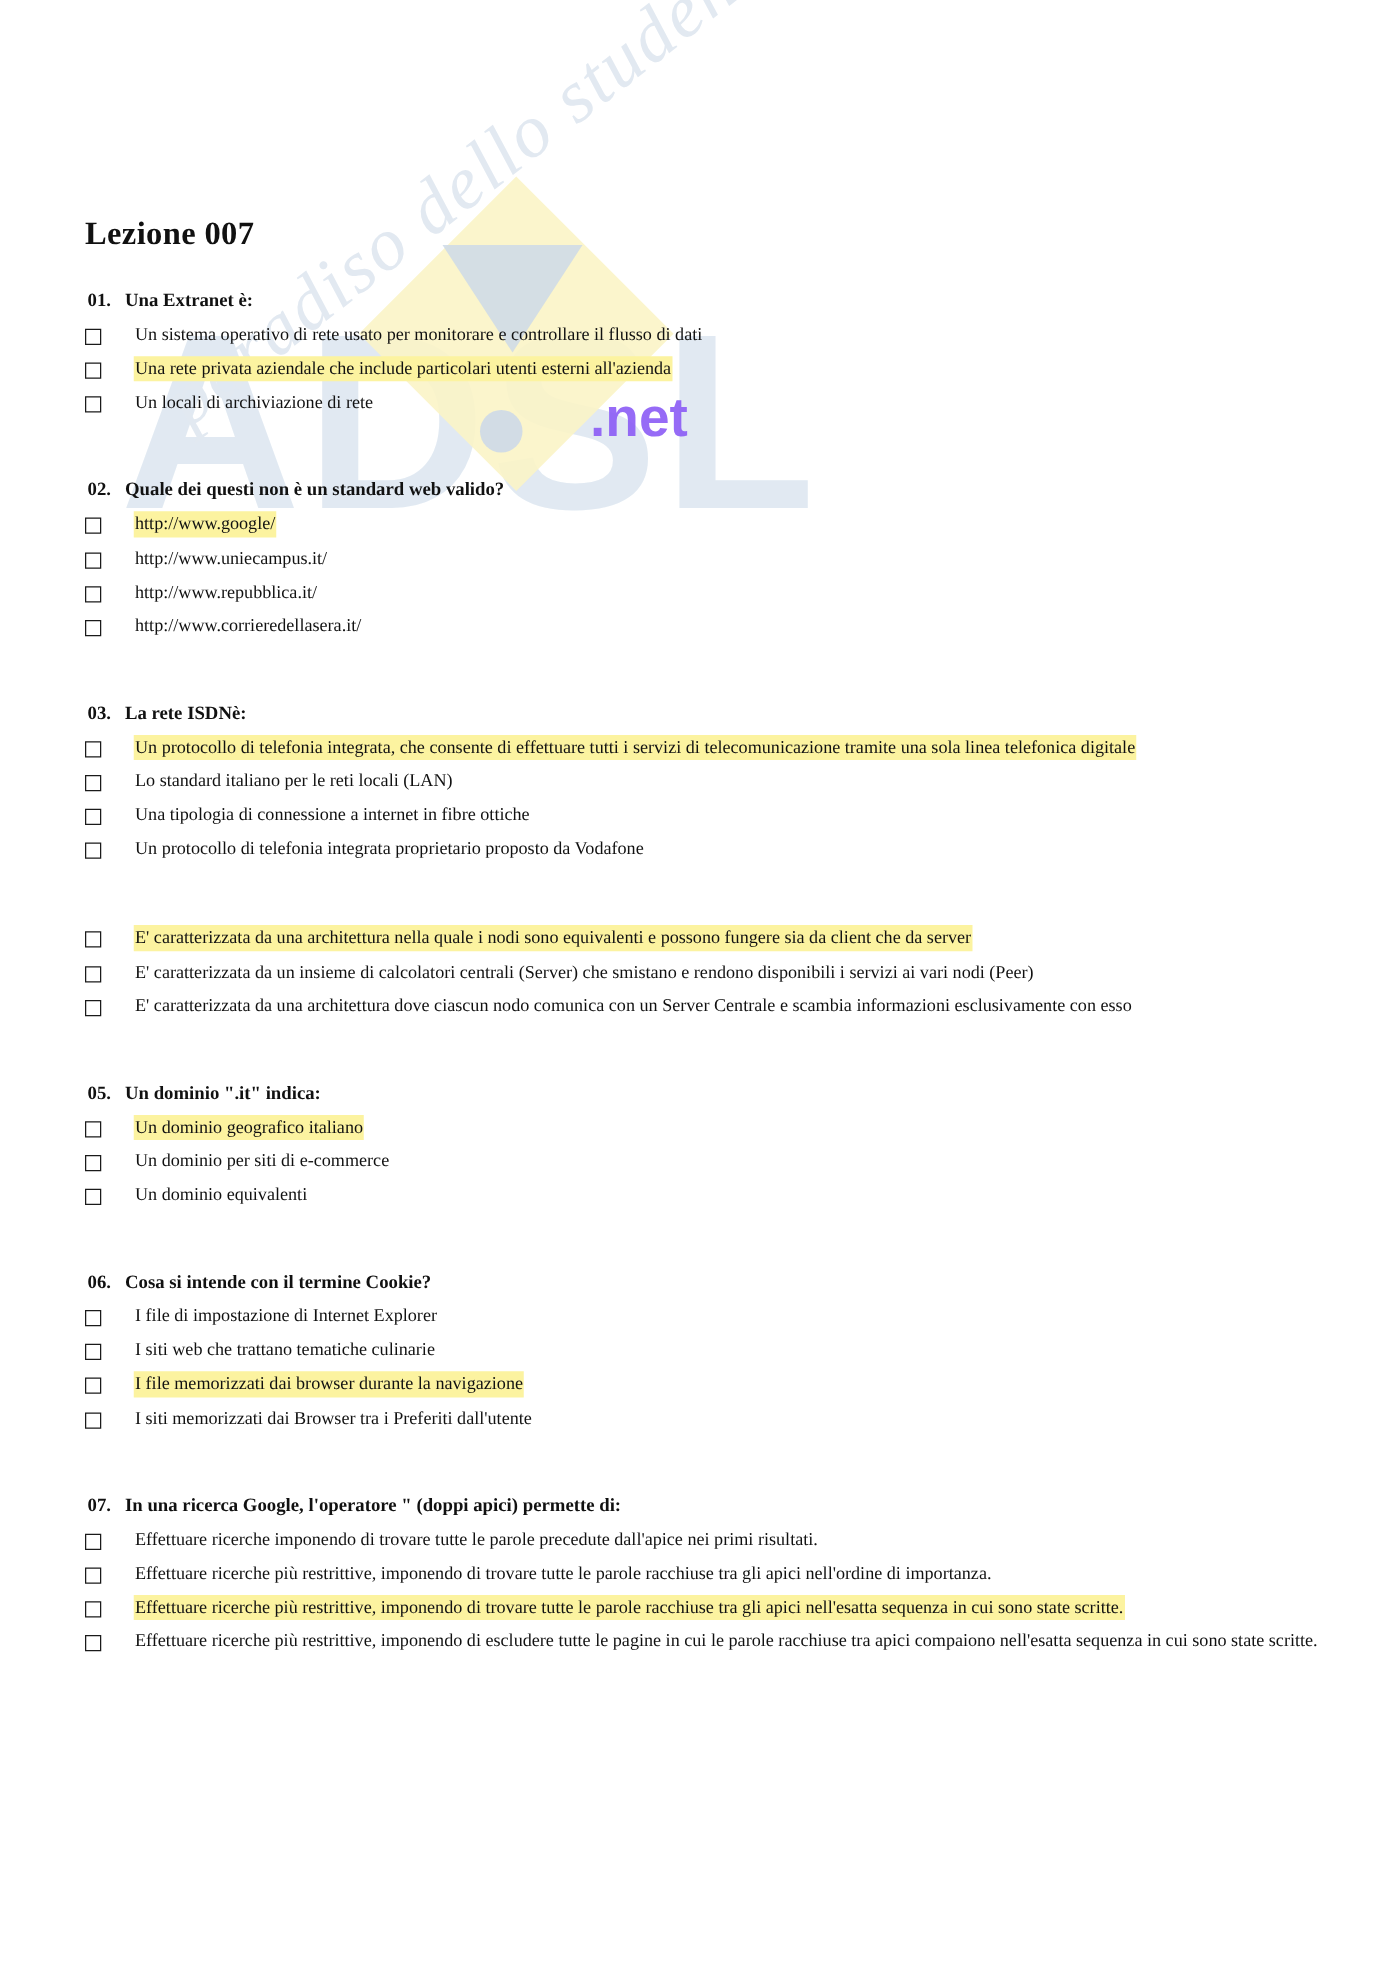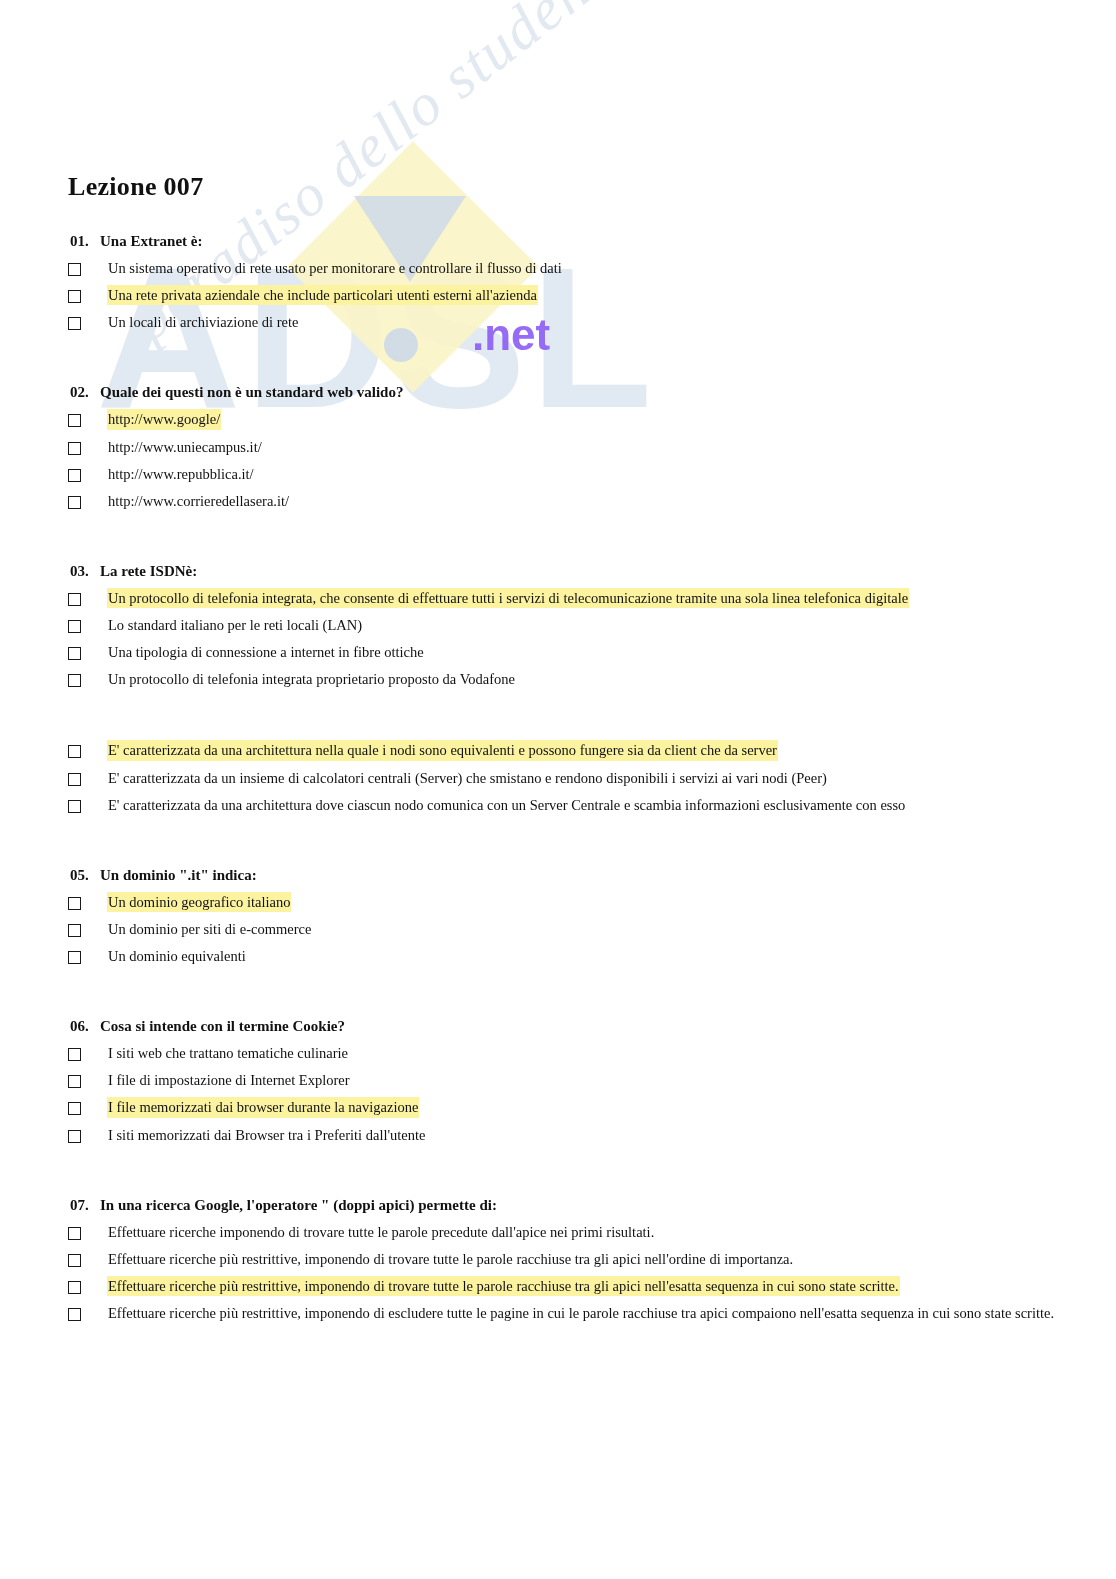--- a/index.html
+++ b/index.html
@@ -278,25 +278,25 @@
               <span class="option-text">Un dominio equivalenti</span>
             </li>
           </ul>
         </div>
         <div class="spacer-q"></div>
         <div class="question-block">
           <div class="q-prompt"><span class="q-num">06. </span><span>Cosa si intende con il termine Cookie?</span></div>
           <ul class="options">
             <li class="option">
               <span class="checkbox"></span>
+              <span class="option-text">I file di impostazione di Internet Explorer</span>
+            </li>
+            <li class="option">
+              <span class="checkbox"></span>
               <span class="option-text">I siti web che trattano tematiche culinarie</span>
-            </li>
-            <li class="option">
-              <span class="checkbox"></span>
-              <span class="option-text">I file di impostazione di Internet Explorer</span>
             </li>
             <li class="option highlight">
               <span class="checkbox"></span>
               <span class="option-text">I file memorizzati dai browser durante la navigazione</span>
             </li>
             <li class="option">
               <span class="checkbox"></span>
               <span class="option-text">I siti memorizzati dai Browser tra i Preferiti dall'utente</span>
             </li>
           </ul>

